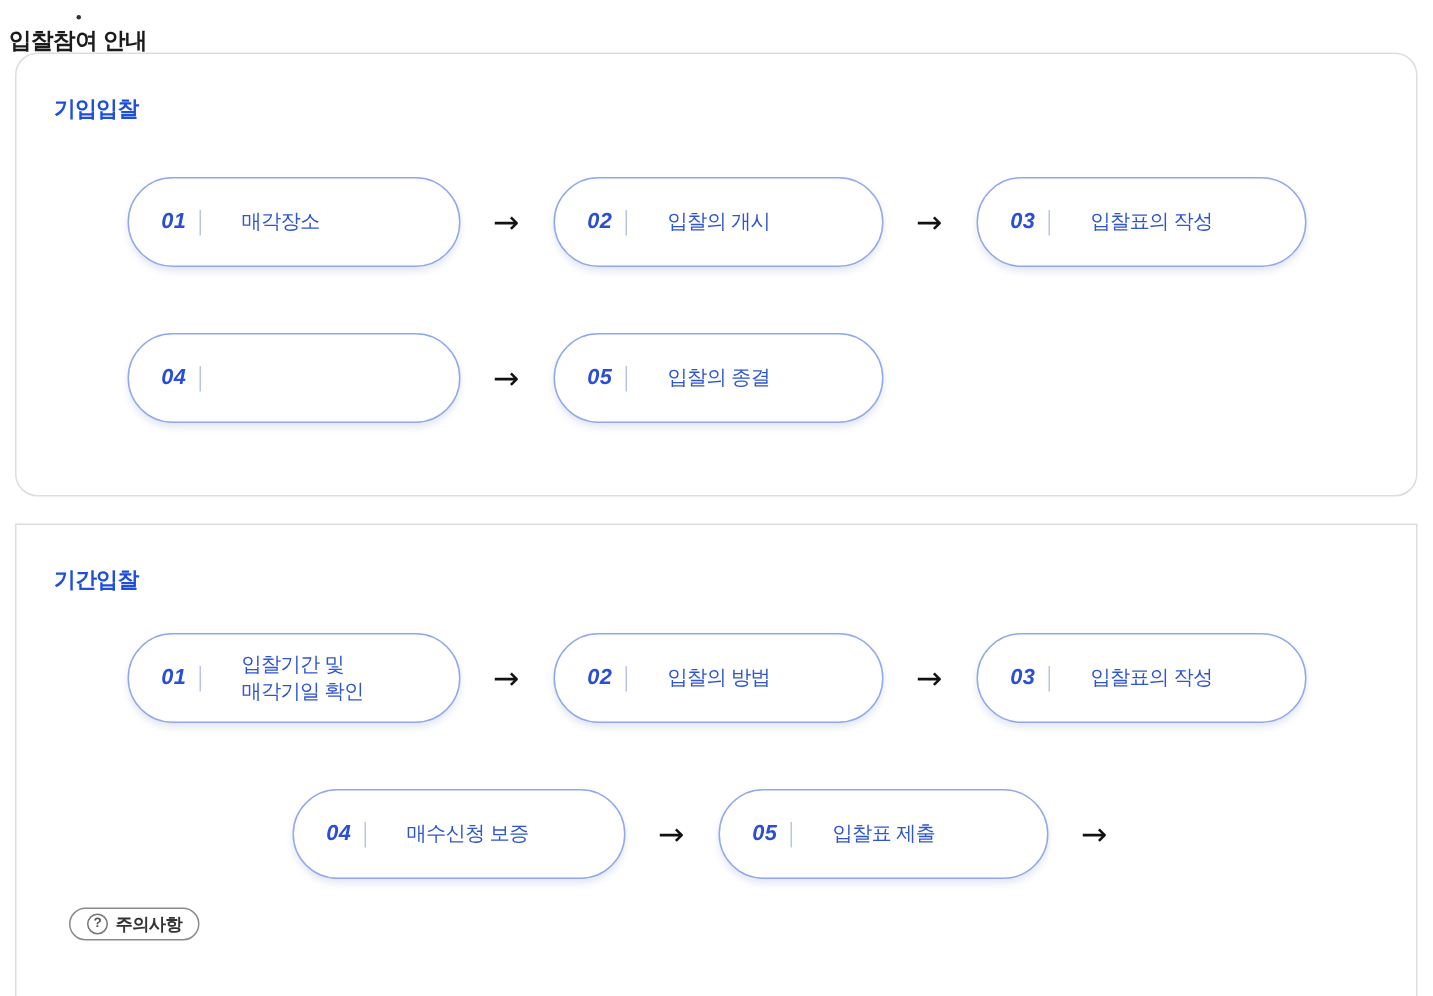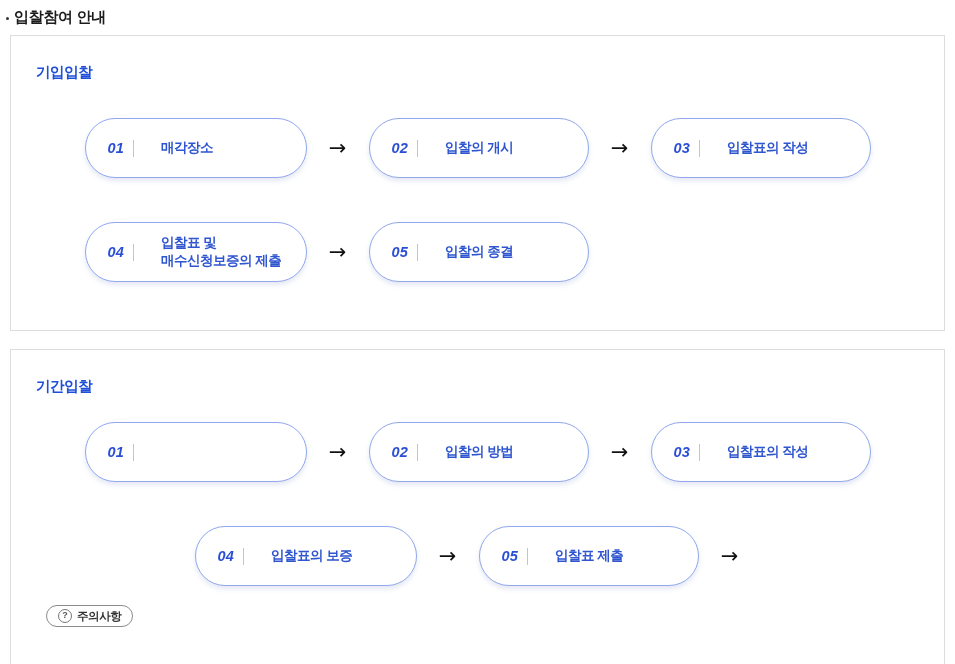--- a/index.html
+++ b/index.html
@@ -21,40 +21,41 @@
     position: absolute;
     left: 6px;
     top: 8px;
     font-size: 15px;
     font-weight: bold;
     color: #1b1b1b;
     letter-spacing: -0.3px;
     display: flex;
     align-items: center;
     gap: 5px;
+    flex-direction: column;
   }
   .title-bullet {
     width: 3px;
     height: 3px;
     background: #333333;
     border-radius: 50%;
     display: inline-block;
     margin-top: 2px;
   }
 
   
   .card {
     position: absolute;
     left: 10px;
     width: 935px;
     box-sizing: border-box;
     border: 1px solid #dddddd;
     background: #ffffff;
   }
-  #card-0 { top: 35px;  height: 296px; }
+  #card-0 { top: 35px;  height: 296px; border-radius: 15px; }
   #card-1 { top: 349px; height: 344px; }
 
   .card-heading {
     position: absolute;
     left: 25px;
     top: 27px;
     font-size: 14.5px;
     font-weight: bold;
     color: #1f4fd8;
     letter-spacing: -0.4px;
@@ -101,21 +102,21 @@
     width: 1px;
     height: 17px;
     background: #b9c4e8;
     margin-right: 9px;
   }
   .pill .lbl {
     font-size: 13.5px;
     color: #2f55cf;
     letter-spacing: -0.5px;
     line-height: 1.32;
-    font-weight: 700;
+    font-weight: 400;
     padding-left: 18px;
   }
   .pill.two-line .lbl { line-height: 1.34; }
 
   
   .pill.w-a { width: 222px; }
   .pill.w-b { width: 220px; }
   .pill.w-c { width: 220px; }
 
   .arrow {
@@ -190,61 +191,61 @@
       <span class="num">03</span>
       <span class="sep"></span>
       <span class="lbl">입찰표의 작성</span>
     </div>
   </div>
 
   <div class="flow-row r1 pull-left">
     <div class="pill w-a two-line">
       <span class="num">04</span>
       <span class="sep"></span>
-      <span class="lbl">
-        <span>입찰표 및</span><br>
-        <span>매수신청보증의 제출</span>
-      </span>
     </div>
     <div class="arrow">→</div>
     <div class="pill w-b">
       <span class="num">05</span>
       <span class="sep"></span>
       <span class="lbl">입찰의 종결</span>
     </div>
   </div>
 </div>
 
 <div class="card" id="card-1">
   <div class="card-heading">기간입찰</div>
 
   <div class="flow-row r0">
     <div class="pill w-a two-line">
       <span class="num">01</span>
       <span class="sep"></span>
+      <span class="lbl">
+        <span>입찰기간 및</span><br>
+        <span>매각기일 확인</span>
+      </span>
     </div>
     <div class="arrow">→</div>
     <div class="pill w-b">
       <span class="num">02</span>
       <span class="sep"></span>
       <span class="lbl">입찰의 방법</span>
     </div>
     <div class="arrow">→</div>
     <div class="pill w-c">
       <span class="num">03</span>
       <span class="sep"></span>
       <span class="lbl">입찰표의 작성</span>
     </div>
   </div>
 
   <div class="flow-row r1">
     <div class="pill w-a">
       <span class="num">04</span>
       <span class="sep"></span>
-      <span class="lbl">입찰표의 보증</span>
+      <span class="lbl">매수신청 보증</span>
     </div>
     <div class="arrow">→</div>
     <div class="pill w-b">
       <span class="num">05</span>
       <span class="sep"></span>
       <span class="lbl">입찰표 제출</span>
     </div>
     <div class="arrow">→</div>
   </div>
 

